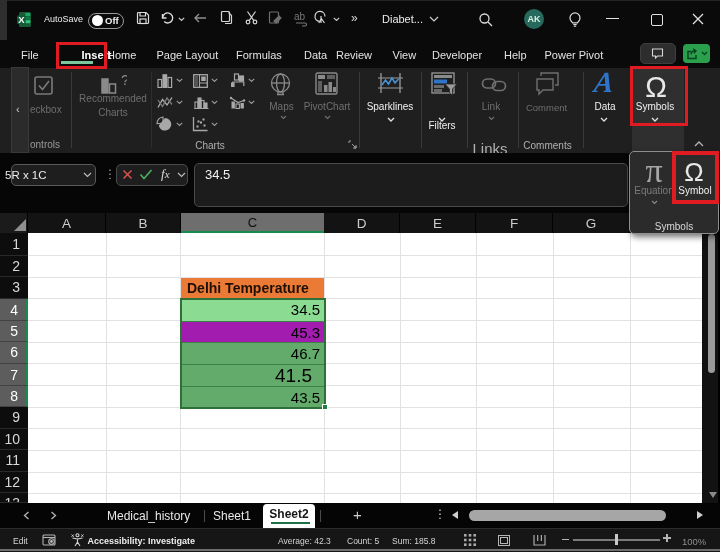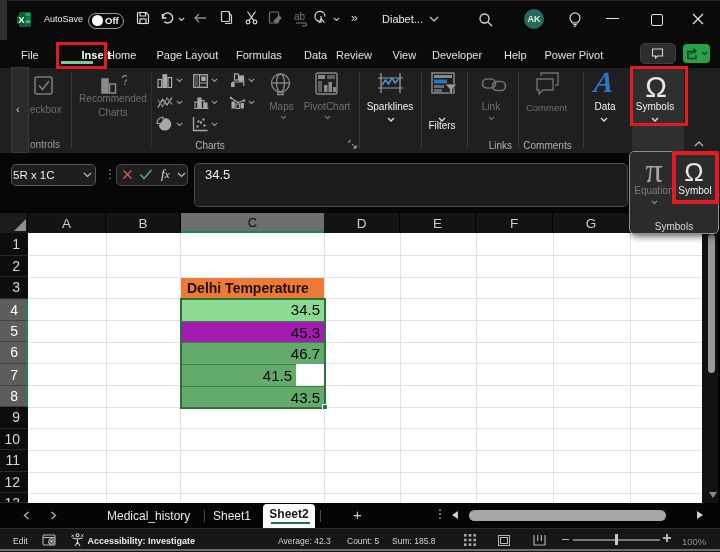--- a/index.html
+++ b/index.html
@@ -273,21 +273,21 @@
 <div class="abs" style="left:466.5px;top:72px;width:1px;height:76px;background:#3a3a3a;"></div>
 
 <svg class="abs" style="left:481px;top:75px;" width="26" height="18" viewBox="0 0 26 18" fill="none" stroke="#6f6f6f" stroke-width="1.7">
   <rect x="1.5" y="4" width="13" height="9" rx="4.5"></rect>
   <rect x="11.5" y="6.5" width="13" height="9" rx="4.5"></rect>
 </svg>
 <div class="abs" style="left:469px;top:101px;width:44px;color:#6f6f6f;font-size:10px;text-align:center;">Link</div>
 <svg class="abs" style="left:488px;top:116px;" width="7" height="5" viewBox="0 0 7 5" fill="none" stroke="#6f6f6f" stroke-width="1.1">
   <path d="M1 1 L3.5 3.5 L6 1"></path>
 </svg>
-<div class="abs" style="left:468px;top:140px;width:44px;color:#b0b0b0;font-size:10px;text-align:right;">Links</div>
+<div class="abs" style="left:468px;top:140px;width:44px;color:#b0b0b0;font-size:15px;text-align:center;">Links</div>
 <div class="abs" style="left:518px;top:72px;width:1px;height:76px;background:#3a3a3a;"></div>
 
 <svg class="abs" style="left:535px;top:71px;" width="25" height="25" viewBox="0 0 25 25" fill="none" stroke="#6f6f6f" stroke-width="1.4">
   <path d="M6 5 V2 h17 v12 h-3"></path>
   <path d="M2 8 h16 v11 h-10 l-4 4 v-4 h-2 z"></path>
 </svg>
 <div class="abs" style="left:516.5px;top:101.5px;width:60px;color:#6f6f6f;font-size:9.5px;text-align:center;">Comment</div>
 <div class="abs" style="left:517.5px;top:140px;width:60px;color:#b0b0b0;font-size:10px;text-align:center;">Comments</div>
 <div class="abs" style="left:583px;top:72px;width:1px;height:76px;background:#3a3a3a;"></div>
 
@@ -304,21 +304,21 @@
   <path d="M1 1 L4 4 L7 1"></path>
 </svg>
 
 <svg class="abs" style="left:694px;top:141px;" width="10" height="6" viewBox="0 0 10 6" fill="none" stroke="#b5b5b5" stroke-width="1.3">
   <path d="M1 5 L5 1 L9 5"></path>
 </svg>
 
 <div class="abs" style="left:0;top:153px;width:720px;height:60px;background:#060606;"></div>
 
 <div class="abs" style="left:10.5px;top:163.5px;width:85px;height:22.5px;background:#1e1e1e;border:1px solid #5a5a5a;border-radius:5px;box-sizing:border-box;"></div>
-<div class="abs" style="left:13px;top:168.5px;color:#ececec;font-size:11.5px;">5R x 1C</div>
+<div class="abs" style="left:5px;top:168.5px;color:#ececec;font-size:11.5px;">5R x 1C</div>
 <svg class="abs" style="left:83px;top:172px;" width="9" height="6" viewBox="0 0 9 6" fill="none" stroke="#bbb" stroke-width="1.2">
   <path d="M1 1 L4.5 4.5 L8 1"></path>
 </svg>
 <div class="abs" style="left:104px;top:167px;color:#9a9a9a;font-size:12px;">⋮</div>
 
 <div class="abs" style="left:116px;top:163.5px;width:72px;height:22.5px;background:#1e1e1e;border:1px solid #4a4a4a;border-radius:5px;box-sizing:border-box;"></div>
 <svg class="abs" style="left:122px;top:169px;" width="11" height="11" viewBox="0 0 11 11" stroke="#d9544d" stroke-width="1.5" fill="none">
   <path d="M1.5 1.5 L9.5 9.5 M9.5 1.5 L1.5 9.5"></path>
 </svg>
 <svg class="abs" style="left:139px;top:169px;" width="14" height="11" viewBox="0 0 14 11" stroke="#4fae63" stroke-width="1.6" fill="none">
@@ -379,21 +379,21 @@
 <div class="abs" style="left:0;top:407px;width:28px;height:21.5px;overflow:hidden;background:#0d0d0d;color:#d8d8d8;font-size:14px;text-align:right;padding-right:8px;box-sizing:border-box;line-height:21.5px;border-bottom:1px solid #2a2a2a;">9</div>
 <div class="abs" style="left:0;top:428.5px;width:28px;height:21.5px;overflow:hidden;background:#0d0d0d;color:#d8d8d8;font-size:14px;text-align:right;padding-right:8px;box-sizing:border-box;line-height:21.5px;border-bottom:1px solid #2a2a2a;">10</div>
 <div class="abs" style="left:0;top:450px;width:28px;height:21.5px;overflow:hidden;background:#0d0d0d;color:#d8d8d8;font-size:14px;text-align:right;padding-right:8px;box-sizing:border-box;line-height:21.5px;border-bottom:1px solid #2a2a2a;">11</div>
 <div class="abs" style="left:0;top:471.5px;width:28px;height:21.5px;overflow:hidden;background:#0d0d0d;color:#d8d8d8;font-size:14px;text-align:right;padding-right:8px;box-sizing:border-box;line-height:21.5px;border-bottom:1px solid #2a2a2a;">12</div>
 <div class="abs" style="left:0;top:493px;width:28px;height:10px;overflow:hidden;background:#0d0d0d;color:#d8d8d8;font-size:14px;text-align:right;padding-right:8px;box-sizing:border-box;line-height:21.5px;border-bottom:1px solid #2a2a2a;">13</div>
 
 <div class="abs" style="left:181px;top:277.5px;width:143px;height:21px;background:#ea7a36;color:#200f05;font-size:14px;font-weight:bold;line-height:21px;padding-left:6px;box-sizing:border-box;">Delhi Temperature</div>
 <div class="abs" style="left:181px;top:299px;width:143px;height:21.5px;background:#8bdc92;color:#000;font-size:15px;text-align:right;line-height:21.5px;padding-right:4px;box-sizing:border-box;">34.5</div>
 <div class="abs" style="left:181px;top:320.5px;width:143px;height:21.5px;background:#a21caf;border-top:1px solid #3f7f48;color:#000;font-size:15px;text-align:right;line-height:21.5px;padding-right:4px;box-sizing:border-box;">45.3</div>
 <div class="abs" style="left:181px;top:342px;width:143px;height:22px;background:#63ab6b;border-top:1px solid #3f7f48;color:#000;font-size:15px;text-align:right;line-height:22px;padding-right:4px;box-sizing:border-box;">46.7</div>
-<div class="abs" style="left:181px;top:364px;width:115px;height:21.5px;background:#63ab6b;border-top:1px solid #3f7f48;color:#000;font-size:15px;text-align:right;line-height:21.5px;padding-right:4px;box-sizing:border-box;">41.5</div>
+<div class="abs" style="left:181px;top:364px;width:143px;height:21.5px;background:#63ab6b;border-top:1px solid #3f7f48;color:#000;font-size:19px;text-align:right;line-height:21.5px;padding-right:12px;box-sizing:border-box;">41.5</div>
 <div class="abs" style="left:181px;top:385.5px;width:143px;height:21.5px;background:#63ab6b;border-top:1px solid #3f7f48;color:#000;font-size:15px;text-align:right;line-height:21.5px;padding-right:4px;box-sizing:border-box;">43.5</div>
 
 <div class="abs" style="left:179.5px;top:297.5px;width:146px;height:111px;border:2px solid #2f6f38;box-sizing:border-box;"></div>
 <div class="abs" style="left:322px;top:404px;width:6px;height:6px;background:#1e7f46;border:1px solid #fff;box-sizing:border-box;"></div>
 
 <div class="abs" style="left:701.5px;top:233px;width:16px;height:270px;background:#121212;"></div>
 <div class="abs" style="left:707.5px;top:234px;width:7px;height:139px;background:#9a9a9a;border-radius:3.5px;"></div>
 <div class="abs" style="left:709px;top:491.5px;width:0;height:0;border-left:4px solid transparent;border-right:4px solid transparent;border-top:6.5px solid #8a8a8a;"></div>
 
 <div class="abs" style="left:0;top:503px;width:720px;height:25px;background:#050505;"></div>

